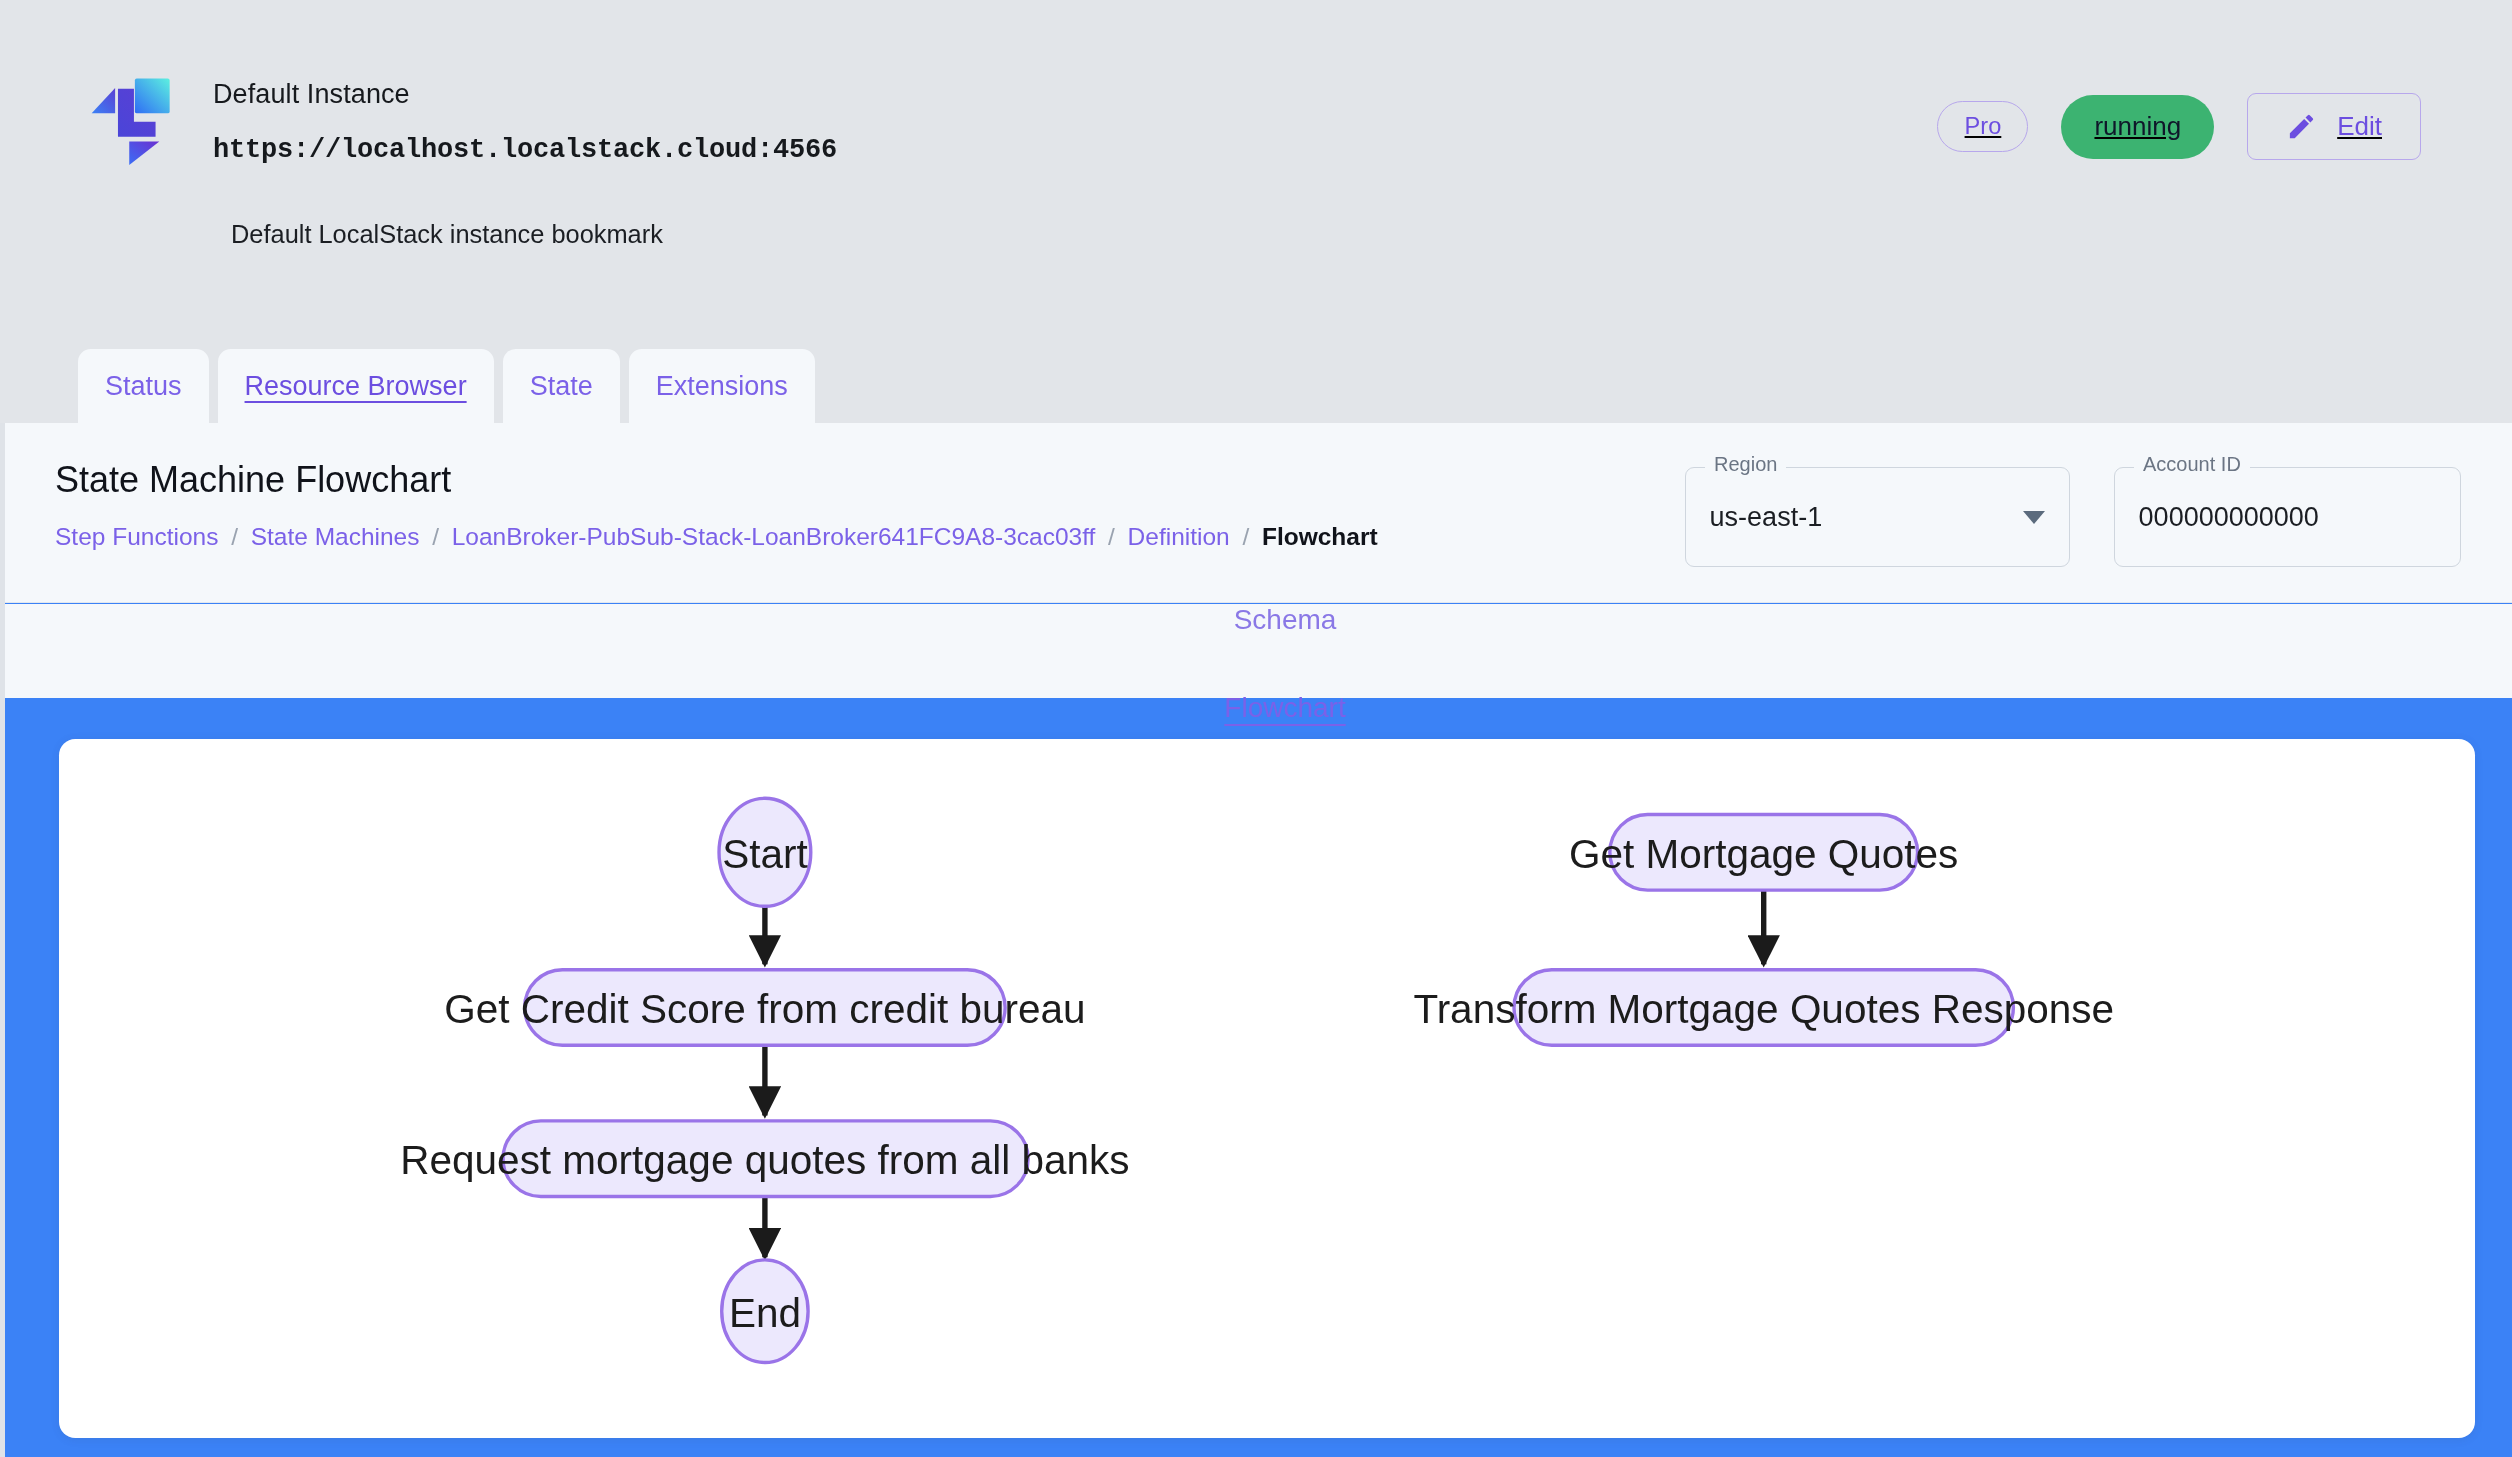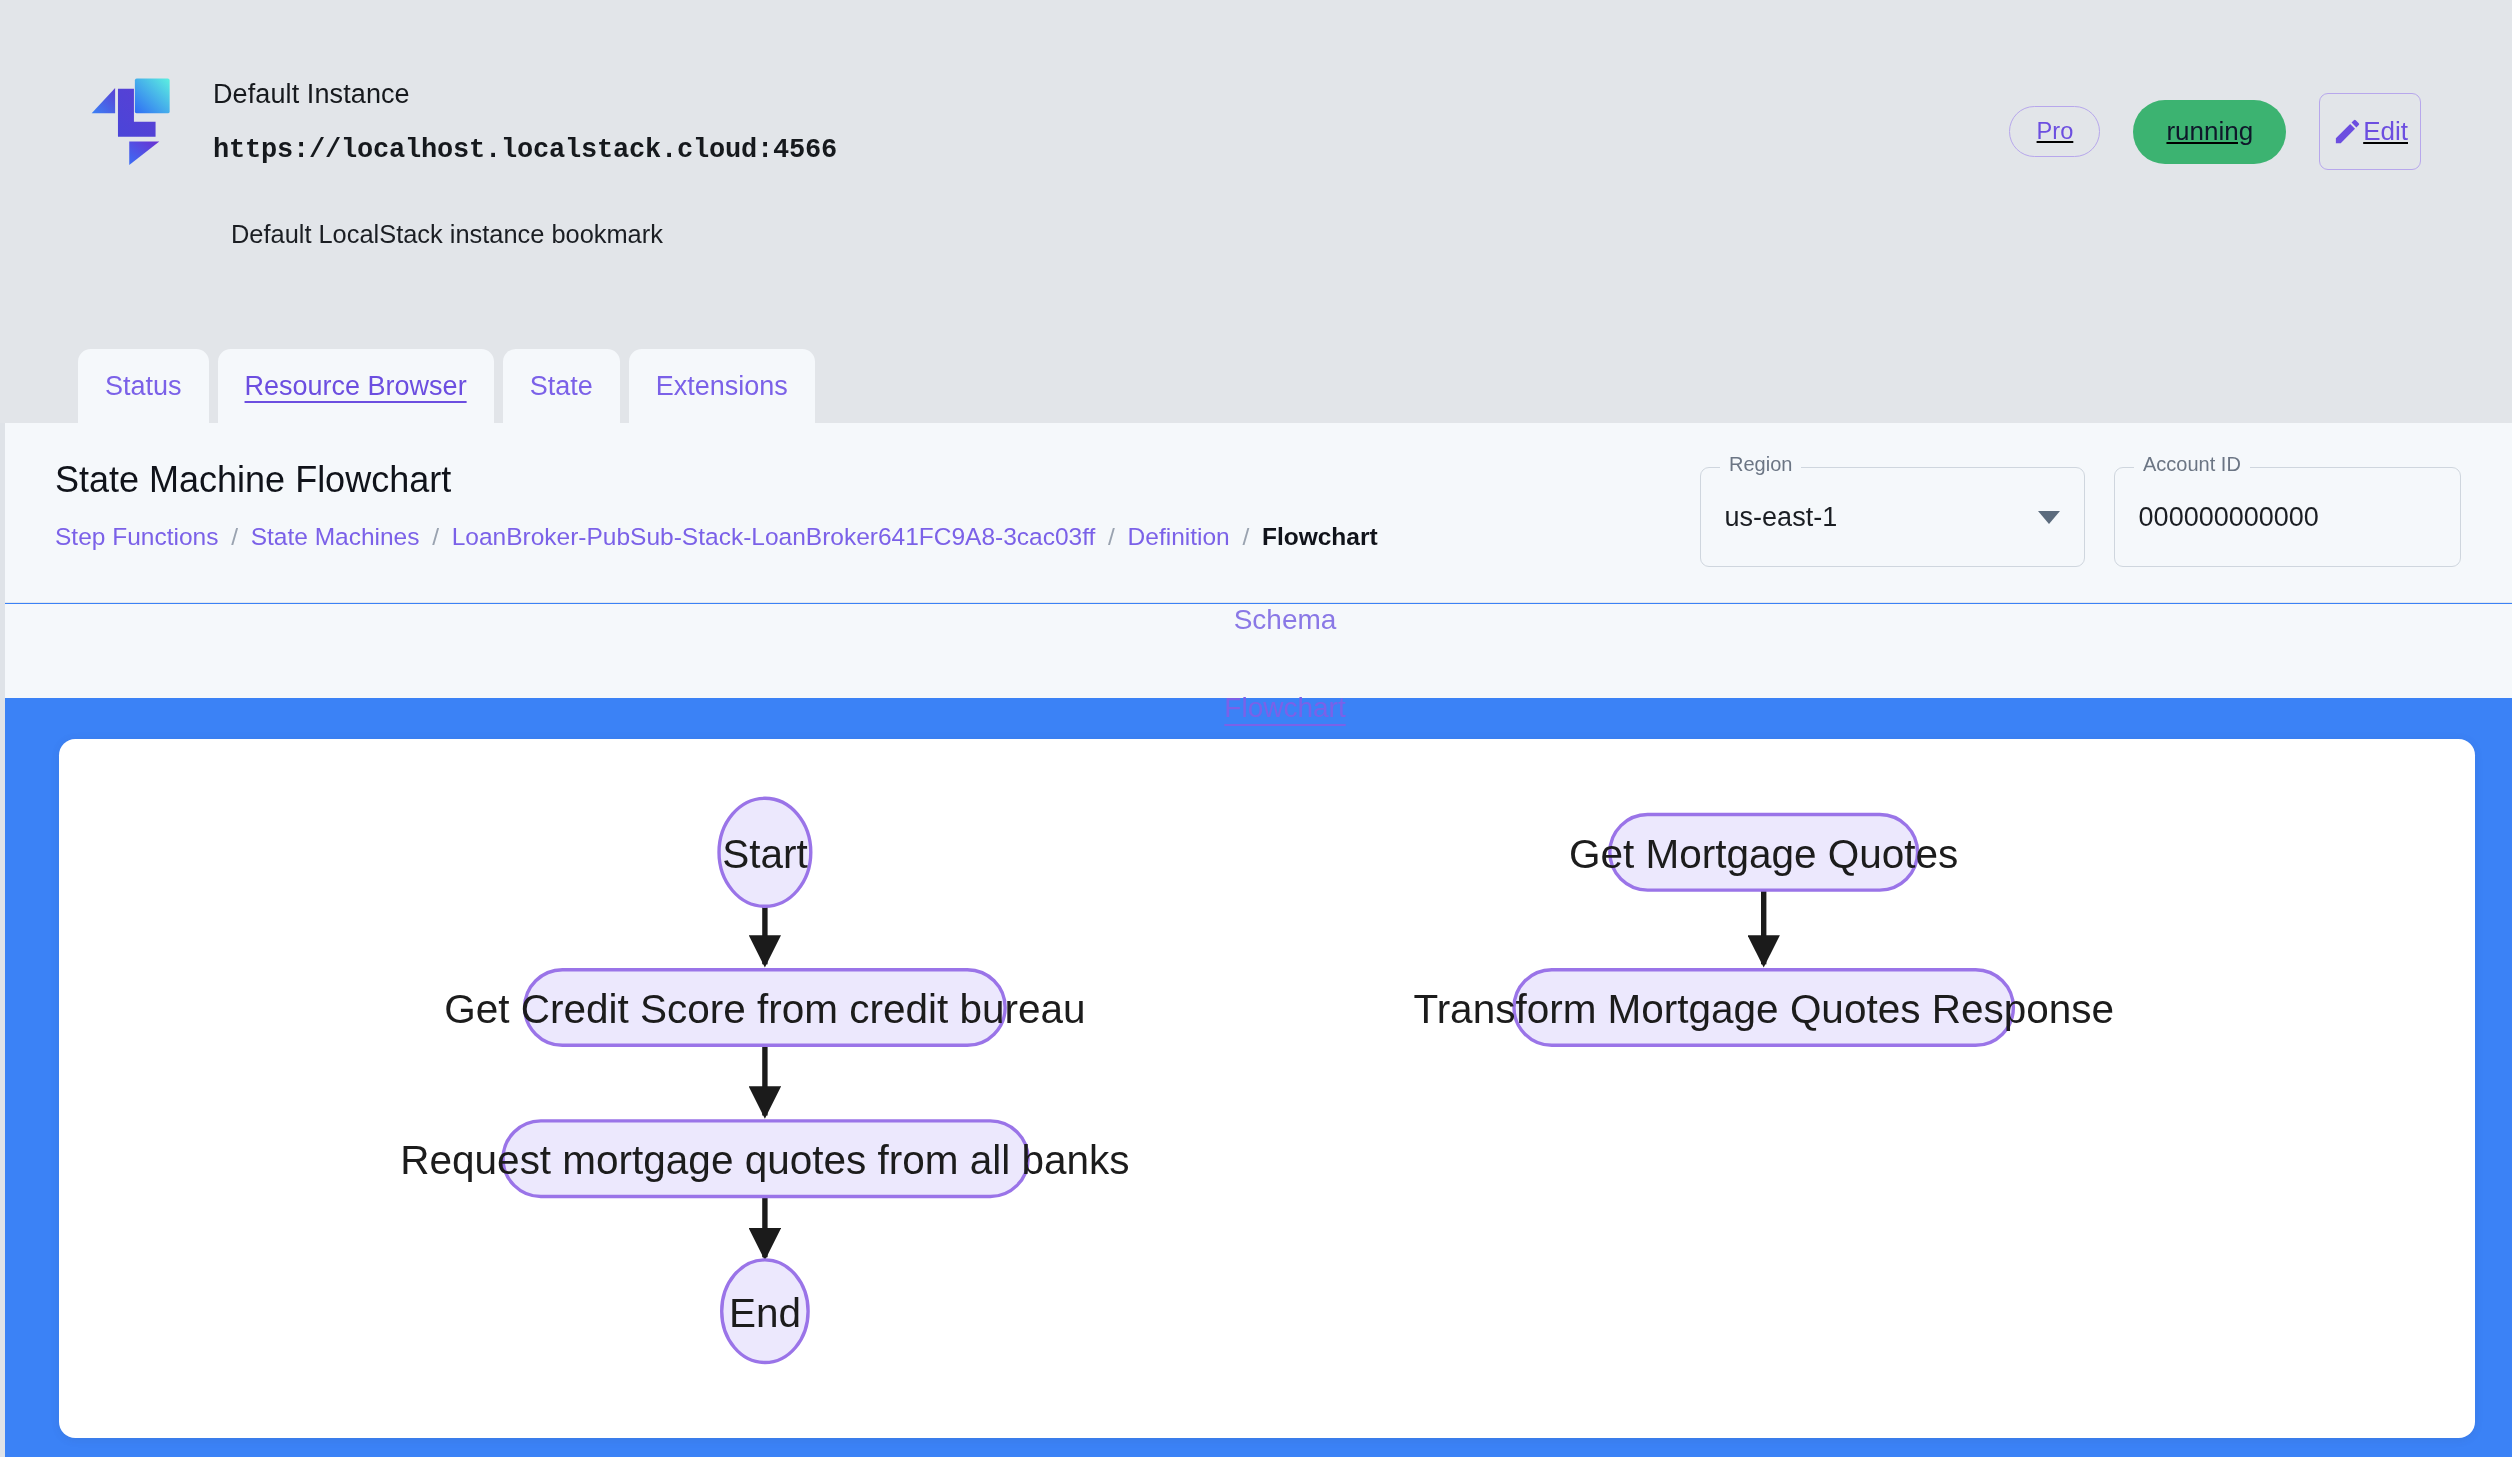--- a/index.html
+++ b/index.html
@@ -47,24 +47,24 @@
     display: flex; align-items: center; justify-content: center;
     background: transparent;
   }
   .chip-running {
     height: 64px; padding: 0 33px; border-radius: 32px;
     background: #3cb371; color: #0f172a; font-size: 26px;
     display: flex; align-items: center; justify-content: center;
     border: none;
   }
   .btn-edit {
-    height: 77px; padding: 0 12px;
+    height: 67px; padding: 0 38px;
     border: 1.8px solid #b7a7ec; border-radius: 9px;
     background: transparent; color: #6c4ee0; font-size: 26px;
-    display: flex; align-items: center; 
+    display: flex; align-items: center; gap: 20px;
   }
   .btn-edit svg { width: 31px; height: 31px; flex: none; }
 
   
   .main-tabs {
     position: absolute; left: 78px; bottom: 0;
     display: flex; align-items: flex-end; gap: 9px;
   }
   .main-tab {
     height: 74px; padding: 0 27px;
@@ -95,21 +95,21 @@
     position: absolute; left: 50px; top: 100px;
     display: flex; align-items: center; gap: 12.7px;
     font-size: 24.5px; white-space: nowrap;
   }
   .crumb-link { color: #7b61e8; }
   .crumb-sep { color: #9aa3b0; }
   .crumb-current { color: #10131a; font-weight: 700; }
 
   .selectors {
     position: absolute; right: 51px; top: 44px;
-    display: flex; align-items: center; gap: 29px;
+    display: flex; align-items: center; gap: 44px;
   }
   .field { position: relative; height: 78px; }
   .field-box {
     height: 100px; border: 1.8px solid #cfd6de; border-radius: 9px;
     background: transparent; display: flex; align-items: center;
     padding: 0 23.6px; font-size: 27px; color: #1b1e23;
   }
   .field-label {
     position: absolute; left: 20px; top: -13.6px;
     background: #f5f8fb; padding: 0 9px;

